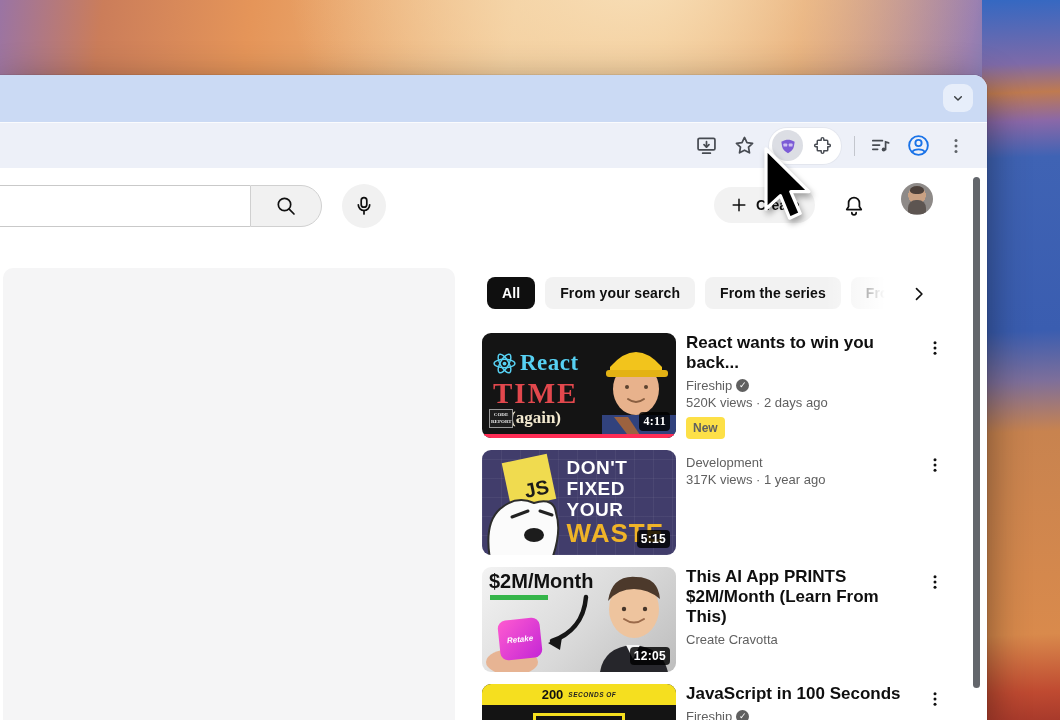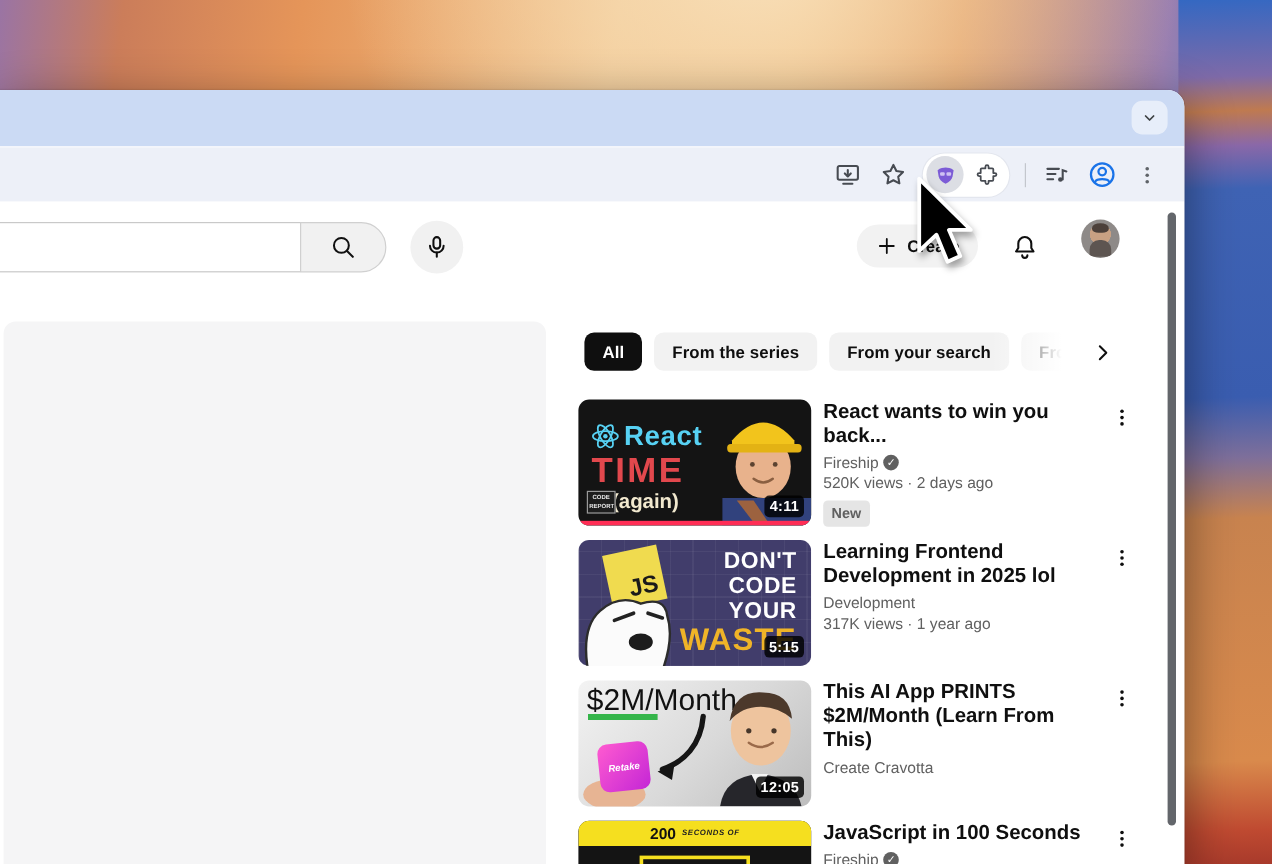--- a/index.html
+++ b/index.html
@@ -68,53 +68,53 @@
     background:linear-gradient(90deg, rgba(255,255,255,0), #fff 70%); pointer-events:none; }
   .chips-next { position:absolute; right:14px; top:4px; width:26px; height:26px; display:flex; align-items:center; justify-content:center; background:#fff; }
 
   .vrow { position:absolute; left:0; display:flex; width:464px; }
   .vrow1{ top:56px; } .vrow2{ top:173px; } .vrow3{ top:290px; } .vrow4{ top:407px; }
   .thumb { position:relative; width:194px; height:105px; border-radius:9px; overflow:hidden; flex:none; }
   .vtext { flex:1; padding:0 8px 0 10px; min-width:0; }
   .vtitle { font-size:17px; font-weight:700; color:#0f0f0f; line-height:20px; }
   .vchan { font-size:13px; color:#606060; margin-top:5px; display:flex; align-items:center; gap:4px; }
   .vmeta { font-size:13px; color:#606060; margin-top:2px; }
-  .vbadge { display:inline-block; margin-top:7px; font-size:12px; color:#606060; background:#e5e5e5;
+  .vbadge { display:inline-block; margin-top:7px; font-size:12px; color:#606060; background:#fde047;
     border-radius:4px; padding:4px 7px; font-weight:600; }
   .vmenu { width:22px; flex:none; padding-top:6px; display:flex; justify-content:center; }
   .verified { width:13px; height:13px; border-radius:50%; background:#606060; color:#fff; font-size:9px;
     display:inline-flex; align-items:center; justify-content:center; line-height:1; }
   .duration { position:absolute; right:6px; bottom:7px; background:rgba(0,0,0,.82); color:#fff;
     font-size:12px; font-weight:600; border-radius:4px; padding:2px 4px; letter-spacing:.3px; }
 
   
-  .t1 { background:#141414; }
+  .t1 { background:#141414;font-family:Liberation Serif, serif; }
   .t1-brand { position:absolute; left:10px; top:17px; display:flex; align-items:center; gap:3px; }
   .t1-brand span { color:#57d1f3; font-size:23px; font-weight:800; letter-spacing:.5px; }
   .t1-headline { position:absolute; left:11px; top:44px; color:#e2484d; font-size:29px; font-weight:800; letter-spacing:2px; }
   .t1-sub { position:absolute; left:28px; top:75px; color:#f2e9cf; font-size:17px; font-weight:700; }
   .t1-badge { position:absolute; left:7px; bottom:10px; border:1px solid #9a9a9a; background:#1d1d1d;
     color:#e8e8e8; font-size:5px; font-weight:700; width:24px; text-align:center; padding:2px 1px; line-height:1.3; }
   .t1-person { position:absolute; right:0; top:0; }
   .t1-bar { position:absolute; left:0; right:0; bottom:0; height:4px; background:#ff2d55; }
 
   
   .t2 { background:#413d6b; background-image:
       repeating-linear-gradient(0deg, rgba(255,255,255,.05) 0 1px, transparent 1px 19px),
       repeating-linear-gradient(90deg, rgba(255,255,255,.05) 0 1px, transparent 1px 19px); }
   .t2-js { position:absolute; left:24px; top:8px; width:46px; height:46px; background:#f0db4f;
     transform:rotate(-12deg); display:flex; align-items:flex-end; justify-content:flex-end;
     font-size:20px; font-weight:800; color:#1a1a1a; padding:0 5px 2px 0; }
-  .t2-text { position:absolute; right:12px; top:7px; text-align:right; }
+  .t2-text { position:absolute; right:12px; top:7px; text-align:left; }
   .t2-text div { color:#fff; font-size:19px; font-weight:800; line-height:21px; letter-spacing:.5px; }
   .t2-text .t2-time { color:#f0b428; font-size:26px; line-height:26px; letter-spacing:1px; }
 
   
   .t3 { background:linear-gradient(135deg,#f3f3f3 0%,#d9d9d9 55%,#bdbdbd 100%); }
-  .t3-headline { position:absolute; left:7px; top:3px; color:#111; font-size:25px; font-weight:400; }
+  .t3-headline { position:absolute; left:7px; top:3px; color:#111; font-size:20px; font-weight:700; }
   .t3-underline { position:absolute; left:8px; top:28px; width:58px; height:5px; background:#35b54a; }
   .t3-app { position:absolute; left:17px; top:52px; width:42px; height:40px; border-radius:8px;
     background:linear-gradient(135deg,#ff5bd0,#c426d6); transform:rotate(-6deg);
     display:flex; align-items:center; justify-content:center; color:#fff; font-size:8px; font-style:italic; font-weight:700; }
   .t3-hand { position:absolute; left:4px; top:82px; width:52px; height:26px; border-radius:50%; background:#e7b493; }
 
   
   .t4 { background:#141414; }
   .t4-band { height:21px; background:#f5df1f; display:flex; align-items:center; justify-content:center; gap:5px; }
   .t4-band .big { font-size:13px; font-weight:800; color:#111; }
@@ -249,22 +249,22 @@
       </span>
     </div>
     <div class="avatar"></div>
 
     <div class="player-ph"></div>
 
     <div class="right-col">
 
       <div class="chips-row">
         <div class="chip selected">All</div>
+        <div class="chip">From your search</div>
         <div class="chip">From the series</div>
-        <div class="chip">From your search</div>
         <div class="chip">Fro</div>
         <div class="chips-fade"></div>
         <div class="chips-next">
           <span style="display:flex">
             <svg width="20" height="20" viewBox="0 0 24 24" fill="none" stroke="#0f0f0f" stroke-width="2" stroke-linecap="round" stroke-linejoin="round">
                 <path d="M9 5.5l6.5 6.5L9 18.5"></path>
               </svg>
           </span>
         </div>
       </div>
@@ -326,28 +326,27 @@
           <span style="position:absolute;left:0;bottom:-4px;display:flex">
             <svg width="105" height="86" viewBox="0 0 105 86">
               <path d="M8 86 Q2 50 18 36 Q34 22 52 30 Q72 24 74 40 Q80 58 70 86 Z" fill="#fbfbfb" stroke="#2c2c2c" stroke-width="2"></path>
               <path d="M30 44 l16 -6" stroke="#222" stroke-width="3" stroke-linecap="round"></path>
               <path d="M58 38 l12 4" stroke="#222" stroke-width="3" stroke-linecap="round"></path>
               <ellipse cx="52" cy="62" rx="10" ry="7" fill="#1c1c1c"></ellipse>
             </svg>
           </span>
           <div class="t2-text">
             <div>DON'T</div>
-            <div>CODE</div>
+            <div>FIXED</div>
             <div>YOUR</div>
             <div class="t2-time">WASTE</div>
           </div>
           <div class="duration">5:15</div>
         </div>
         <div class="vtext">
-          <div class="vtitle">Learning Frontend Development in 2025 lol</div>
           <div class="vchan">
             <span>Development</span>
           </div>
           <div class="vmeta">317K views · 1 year ago</div>
         </div>
         <div class="vmenu">
           <span style="display:flex">
             <svg width="18" height="18" viewBox="0 0 24 24" fill="#0f0f0f">
                 <circle cx="12" cy="5" r="2"></circle>
                 <circle cx="12" cy="12" r="2"></circle>

